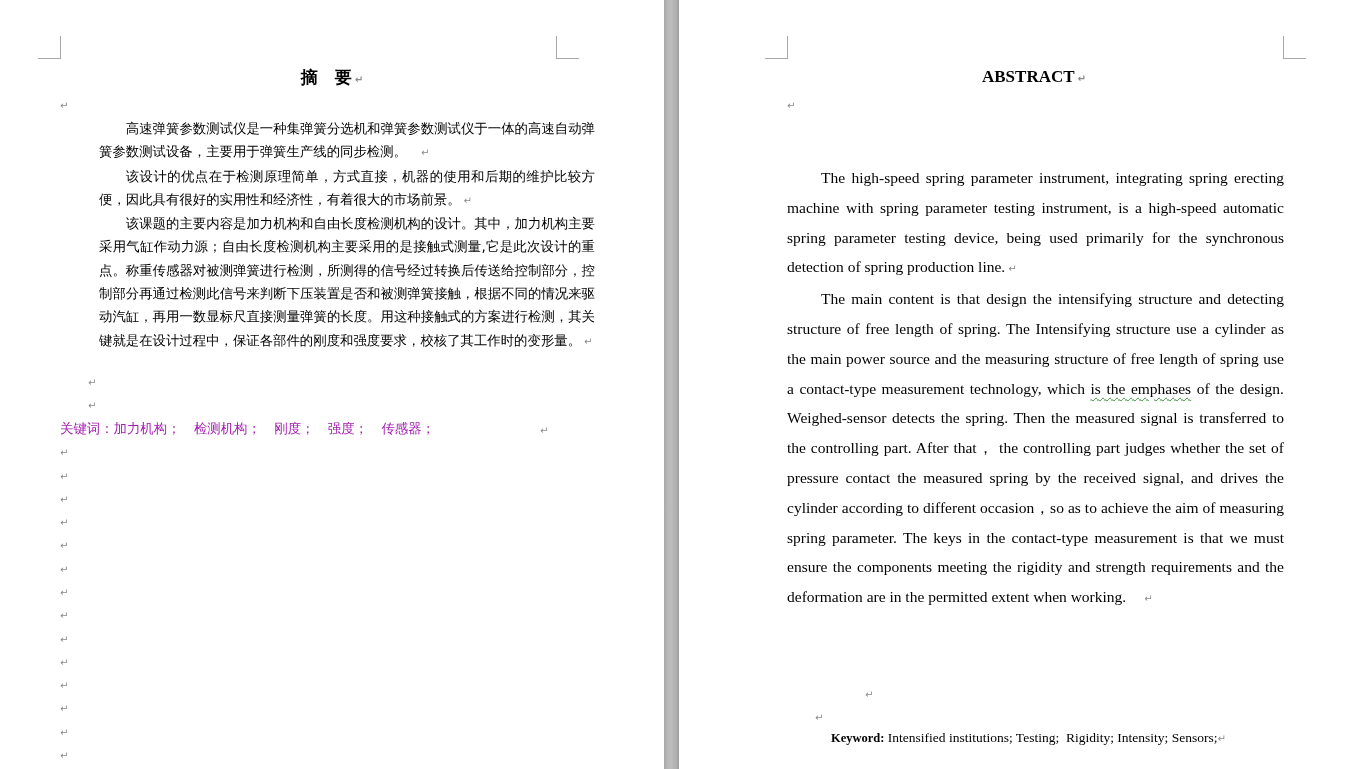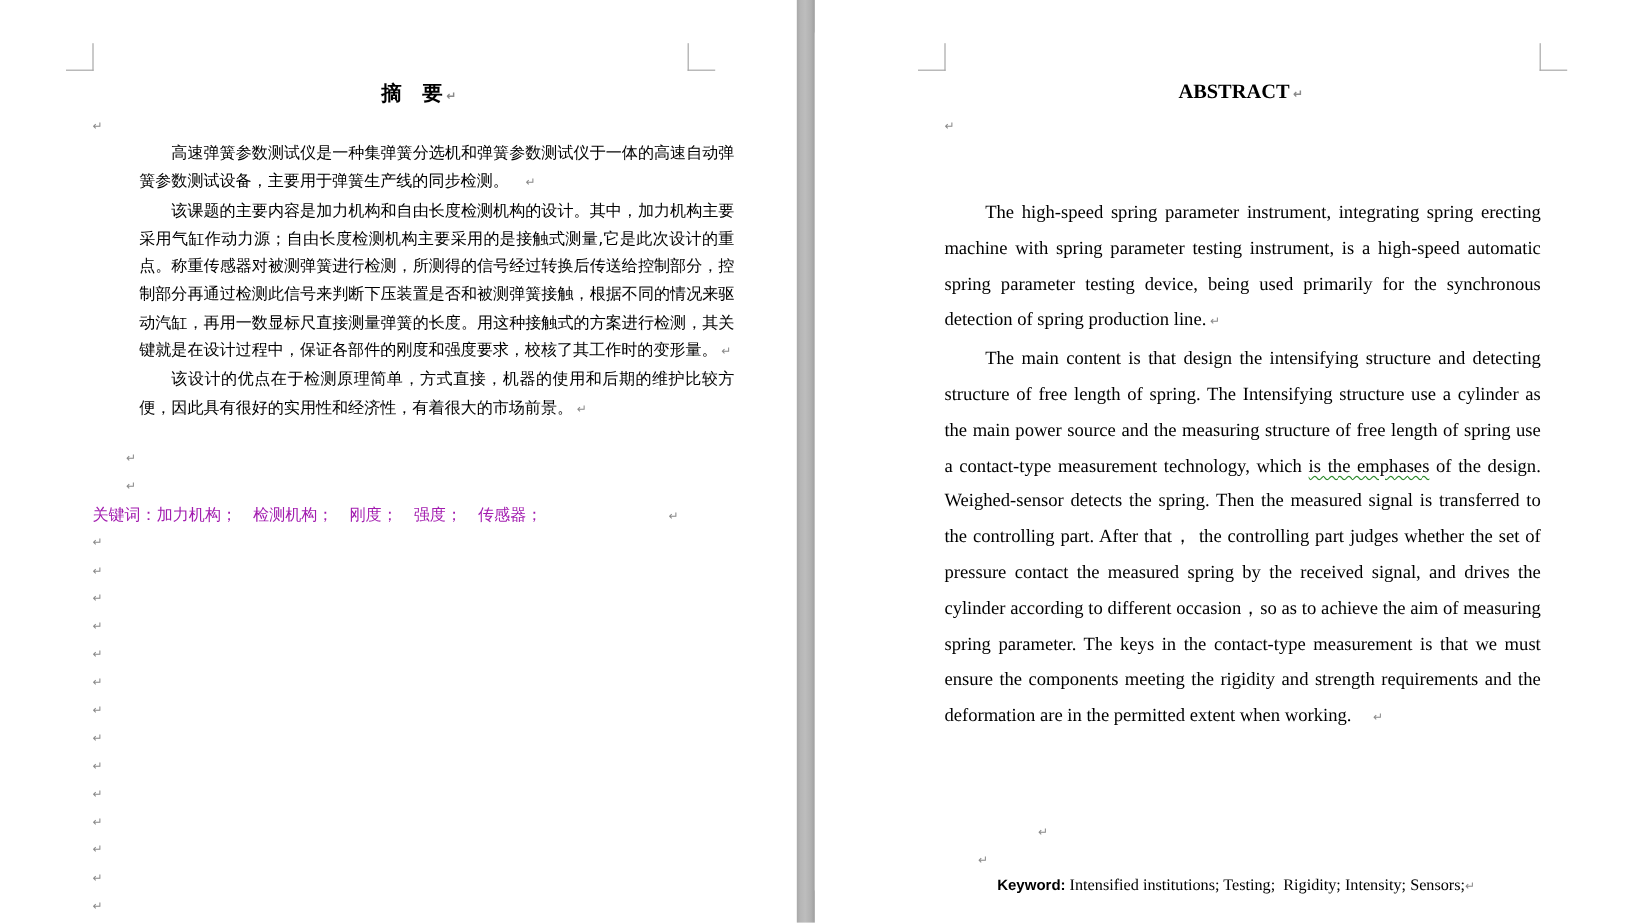--- a/index.html
+++ b/index.html
@@ -1,54 +1,54 @@
 <!DOCTYPE html>
 <html><head>
 <meta charset="utf-8">
 <style>
   html, body { margin:0; padding:0; }
   body { width:1363px; height:769px; overflow:hidden; background:#fff; position:relative; font-family:"DejaVu Sans", sans-serif; }
   .page { position:absolute; top:0; height:769px; background:#fff; overflow:hidden; }
-  #page-left { left:17px; width:600px; }
+  #page-left { left:0; width:600px; }
   #page-right { left:679px; width:684px;border-radius:28px; }
   .gutter { position:absolute; left:664px; top:0; width:15px; height:769px;
     background:linear-gradient(to right,#a8a8a8 0,#b6b6b6 3px,#bdbdbd 7px,#b0b0b0 12px,#9e9e9e 15px); }
   .crop { position:absolute; width:22px; height:22px; border-color:#a8a8a8; border-style:solid; border-width:0; }
   .crop.tl { border-right-width:1px; border-bottom-width:1px; }
   .crop.tr { border-left-width:1px; border-bottom-width:1px; }
   .pm { color:#8a8a8a; font-size:10px; font-family:"DejaVu Sans", sans-serif; margin-left:3px; }
   
   .cn-title { position:absolute; left:0; width:664px; top:66px; text-align:center; font-size:17px; font-weight:bold; letter-spacing:0; color:#000; font-family:"DejaVu Sans", sans-serif; }
   .cn-body { position:absolute; left:60px; width:496px; top:117px; font-size:13.4px; line-height:23.3px; color:#000; text-align:justify; font-family:"DejaVu Sans", sans-serif;margin-left:39px; }
   .cn-body p { margin:0; text-indent:2em; }
   .cn-empty { position:absolute; left:60px; font-size:10px; color:#8a8a8a; }
   .cn-keywords { position:absolute; left:60px; top:420px; font-size:13.4px; color:#a21caf; white-space:pre; }
   
   .en-title { position:absolute; left:0; width:710px; top:67px; text-align:center; font-size:17px; font-weight:bold; font-family:"Liberation Serif", serif; color:#000; }
   .en-body { position:absolute; left:108px; width:497px; top:119px; font-family:"Liberation Serif", serif; font-size:15.5px; line-height:29.8px; color:#000; text-align:justify;margin-top:44px; }
   .en-body p { margin:0; text-indent:34px; }
   .squiggle { text-decoration:underline wavy #2e8b2e; text-decoration-thickness:1px; text-underline-offset:3px; }
   .en-keywords { position:absolute; left:108px; top:730px; font-family:"Liberation Serif", serif; font-size:13.5px; color:#000; white-space:pre; }
-  .en-keywords b { font-family:Liberation Sans, sans-serif; font-size:12.5px;padding-left:44px; }
+  .en-keywords b { font-family:Liberation Serif, serif; font-size:12.5px;padding-left:44px; }
 </style>
 </head>
 <body>
 
 <div class="page" id="page-left">
   <div class="crop tl" style="left:38px;top:36px;"></div>
   <div class="crop tr" style="left:556px;top:36px;"></div>
 
   <div class="cn-title"><span>摘　要</span><span class="pm">↵</span></div>
 
   <div class="cn-empty" style="top:100px;">↵</div>
 
   <div class="cn-body">
     <p><span>高速弹簧参数测试仪是一种集弹簧分选机和弹簧参数测试仪于一体的高速自动弹簧参数测试设备，主要用于弹簧生产线的同步检测。</span><span class="pm" style="margin-left:14px">↵</span></p>
+    <p><span>该设计的优点在于检测原理简单，方式直接，机器的使用和后期的维护比较方便，因此具有很好的实用性和经济性，有着很大的市场前景。</span><span class="pm">↵</span></p>
     <p><span>该课题的主要内容是加力机构和自由长度检测机构的设计。其中，加力机构主要采用气缸作动力源；自由长度检测机构主要采用的是接触式测量,它是此次设计的重点。称重传感器对被测弹簧进行检测，所测得的信号经过转换后传送给控制部分，控制部分再通过检测此信号来判断下压装置是否和被测弹簧接触，根据不同的情况来驱动汽缸，再用一数显标尺直接测量弹簧的长度。用这种接触式的方案进行检测，其关键就是在设计过程中，保证各部件的刚度和强度要求，校核了其工作时的变形量。</span><span class="pm">↵</span></p>
-    <p><span>该设计的优点在于检测原理简单，方式直接，机器的使用和后期的维护比较方便，因此具有很好的实用性和经济性，有着很大的市场前景。</span><span class="pm">↵</span></p>
   </div>
 
   <div class="cn-empty" style="left:88px;top:377px;">↵</div>
   <div class="cn-empty" style="left:88px;top:400px;">↵</div>
 
   <div class="cn-keywords"><span>关键词：</span><span>加力机构；　检测机构；　刚度；　强度；　传感器；</span></div>
   <div class="cn-empty" style="left:540px;top:425px;">↵</div>
 
   <div class="cn-empty" style="top:447px;">↵</div>
   <div class="cn-empty" style="top:471px;">↵</div>

